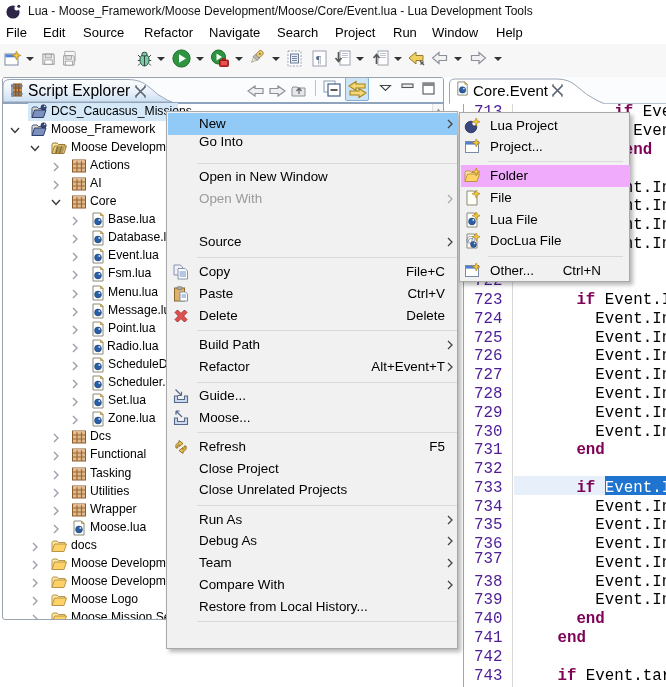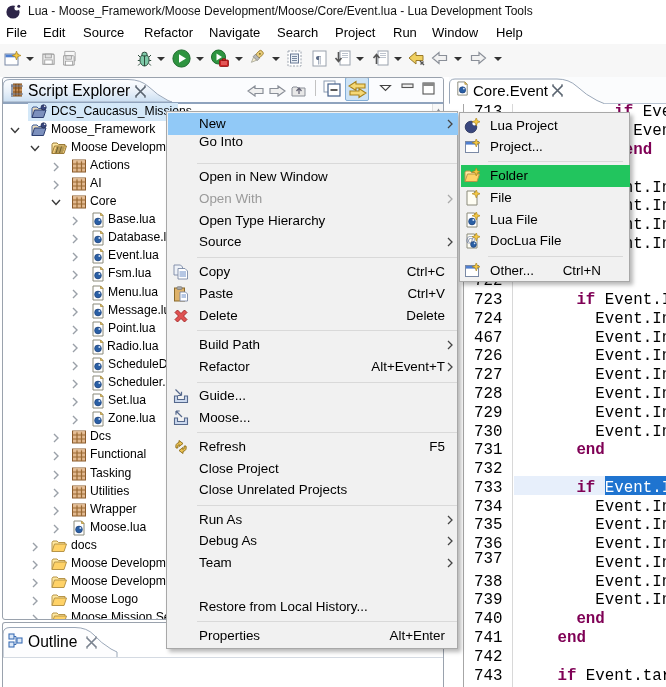--- a/index.html
+++ b/index.html
@@ -21,37 +21,37 @@
 #outline-panel { left:2px; top:622px; width:442px; height:80px; }
 #editor-panel { left:449px; top:77px; width:217px; height:610px; border:none; border-top:1px solid #b8bec8; border-left:1px solid #b8bec8; border-radius:0; }
 .treerow { position:absolute; height:18px; white-space:nowrap; font-size:12.2px; }
 .treerow span.lbl { position:relative; top:1px; }
 .chev { position:absolute; top:5px; }
 .ticon { position:absolute; top:1px; }
 
 #code { font-family:"Liberation Mono", monospace; font-size:15.8px; }
 .cl { position:absolute; white-space:pre; }
 .kw { color:#7f0055; font-weight:bold; }
-.lnum { position:absolute; color:#000000; text-align:right; width:38px; }
+.lnum { position:absolute; color:#4c1d95; text-align:right; width:38px; }
 
 #ctxmenu { left:166px; top:111px; width:292px; height:538px; background:#f1f1f1;
   border:1px solid #a8a8a8; box-shadow:3px 3px 4px rgba(0,0,0,0.28); font-size:13.4px; }
 .cmi { position:absolute; left:1px; width:290px; height:22px; }
 .cmi .txt { position:absolute; left:31px; top:3px; }
 .cmi .sc { position:absolute; right:13px; top:3px; }
 .cmi .arr { position:absolute; right:5px; top:6px; }
 .cmi.hl { background:#91c9f7; }
 .cmi.dis { color:#9a9a9a; }
 .csep { position:absolute; left:30px; width:260px; height:1px; background:#d9d9d9; }
 .micon { position:absolute; left:5px; top:3px; width:16px; height:16px; }
 #submenu { left:459px; top:112px; width:171px; height:170px; background:#f1f1f1;
   border:1px solid #a8a8a8; box-shadow:3px 3px 4px rgba(0,0,0,0.28); font-size:13.4px; }
 .smi { position:absolute; left:1px; width:169px; height:22px; }
 .smi .txt { position:absolute; left:29px; top:3px; }
-.smi.hl { background:#22c55e; }
+.smi.hl { background:#f0abfc; }
 .ssep { position:absolute; left:28px; width:135px; height:1px; background:#d9d9d9; }
 </style>
 </head>
 <body>
 <div id="app">
   <svg width="0" height="0" style="position:absolute">
     <defs>
       <symbol id="sym-luafile" viewBox="0 0 16 16">
         <path d="M3 1 L10.5 1 L13 3.5 L13 15 L3 15 Z" fill="#fff" stroke="#8a8a7a" stroke-width="1"></path>
         <path d="M10.5 1 L13 3.5 L10.5 3.5 Z" fill="#e8c96a" stroke="#b09040" stroke-width="0.8"></path>
@@ -583,37 +583,20 @@
       </div>
     <div class="treerow" style="left:0;top:531.3px;width:442px">
         <svg class="chev" style="left:29.0px" width="6" height="10" viewBox="0 0 6 10">
           <path d="M1 1 L5 5 L1 9" fill="none" stroke="#9aa0a8" stroke-width="1.4"></path>
         </svg>
         <svg class="ticon" style="left:48px" width="16" height="16">
           <use href="#sym-yfolder"></use>
         </svg>
         <span class="lbl" style="position:absolute;left:68px">Moose Mission Setup</span>
       </div>
-  </div>
-  <div class="abs" id="outline-panel" style="left:2px;top:622px;width:442px;height:65px;border:1px solid #9aa2ad;border-bottom:none;border-radius:3px 3px 0 0;background:#fff;overflow:hidden">
-    <svg class="abs" style="left:0;top:3px" width="441" height="33" viewBox="0 0 441 33">
-      <path d="M0 32 L0 8 Q0 1.5 7 1.5 L72 1.5 Q84 1.5 91 9 Q98 17 108 23 L114 26 L114 32" fill="#fdfdfe" stroke="#9aa7b8" stroke-width="1"></path>
-      <path d="M0 31.5 H441" stroke="#d4dae2" stroke-width="1"></path>
-    </svg>
-    <svg class="abs" style="left:5px;top:10px" width="16" height="16" viewBox="0 0 16 16">
-      <rect x="1" y="1" width="5" height="5" fill="#dce8f8" stroke="#3c6eb4" stroke-width="1.1"></rect>
-      <rect x="1" y="9" width="5" height="5" fill="#dce8f8" stroke="#3c6eb4" stroke-width="1.1"></rect>
-      <rect x="9" y="5" width="5" height="5" fill="#dce8f8" stroke="#3c6eb4" stroke-width="1.1"></rect>
-      <path d="M6 3.5 H8 M6 11.5 H8 M8 3.5 V11.5" stroke="#3c6eb4" stroke-width="1"></path>
-    </svg>
-    <div class="abs" style="left:25px;top:10px;font-size:15.6px">Outline</div>
-    <svg class="abs" style="left:82px;top:13px" width="13" height="13" viewBox="0 0 13 13">
-      <path d="M1.5 1.5 L11.5 11.5 M11.5 1.5 L1.5 11.5" stroke="#7a838f" stroke-width="1.7"></path>
-      <path d="M1 1 L3 1 M10 1 L12 1 M1 12 L3 12 M10 12 L12 12" stroke="#8a929c" stroke-width="1"></path>
-    </svg>
   </div>
   <div class="abs" id="editor-panel" style="left:449px;top:77px;width:217px;height:610px;background:#fff;border-left:1px solid #b0b6bf"></div>
   <svg class="abs" style="left:449px;top:77px" width="217" height="28" viewBox="0 0 217 28">
   <rect x="0" y="0" width="217" height="26" fill="#fbfcfd"></rect>
   <path d="M0.5 27 L0.5 7 Q0.5 2 6 2 L108 2 Q120 2 128 9.5 Q137 18 148 23.5 L155 26.5" fill="#ffffff" stroke="#9aa7b8" stroke-width="1"></path>
   <path d="M0 26.5 L1 26.5 M155 26.5 L217 26.5" stroke="#b8c3d1" stroke-width="1.2"></path>
 </svg>
   <svg class="abs" style="left:455px;top:81px" width="15" height="15" viewBox="0 0 16 16">
       <use href="#sym-luafile"></use>
     </svg>
@@ -639,21 +622,21 @@
   <div class="lnum" style="left:15.5px;top:112.0px">719</div>
   <div class="cl" style="left:70.5px;top:112.0px">        Event.IniDCSUnitName = Event.IniDCSUnit:getName()</div>
   <div class="lnum" style="left:15.5px;top:130.8px">720</div>
   <div class="cl" style="left:70.5px;top:130.8px">        Event.IniDCSUnitName = Event.IniDCSUnit:getName()</div>
   <div class="lnum" style="left:15.5px;top:149.6px">721</div>
   <div class="lnum" style="left:15.5px;top:168.3px">722</div>
   <div class="lnum" style="left:15.5px;top:187.1px">723</div>
   <div class="cl" style="left:70.5px;top:187.1px">      <span class="kw">if</span> Event.IniDCSUnitName then</div>
   <div class="lnum" style="left:15.5px;top:205.9px">724</div>
   <div class="cl" style="left:70.5px;top:205.9px">        Event.IniUnitName = Event.IniDCSUnitName</div>
-  <div class="lnum" style="left:15.5px;top:224.6px">467</div>
+  <div class="lnum" style="left:15.5px;top:224.6px">725</div>
   <div class="cl" style="left:70.5px;top:224.6px">        Event.IniUnitName = Event.IniDCSUnitName</div>
   <div class="lnum" style="left:15.5px;top:243.4px">726</div>
   <div class="cl" style="left:70.5px;top:243.4px">        Event.IniUnitName = Event.IniDCSUnitName</div>
   <div class="lnum" style="left:15.5px;top:262.2px">727</div>
   <div class="cl" style="left:70.5px;top:262.2px">        Event.IniUnitName = Event.IniDCSUnitName</div>
   <div class="lnum" style="left:15.5px;top:281.0px">728</div>
   <div class="cl" style="left:70.5px;top:281.0px">        Event.IniUnitName = Event.IniDCSUnitName</div>
   <div class="lnum" style="left:15.5px;top:299.7px">729</div>
   <div class="cl" style="left:70.5px;top:299.7px">        Event.IniUnitName = Event.IniDCSUnitName</div>
   <div class="lnum" style="left:15.5px;top:318.5px">730</div>
@@ -698,36 +681,33 @@
     <div class="csep" style="top:50.5px"></div>
     <div class="cmi" style="top:54.0px">
         <span class="txt">Open in New Window</span>
       </div>
     <div class="cmi dis" style="top:75.8px">
         <span class="txt">Open With</span>
         <svg class="arr" width="6" height="10" viewBox="0 0 6 10">
           <path d="M1 1 L5 5 L1 9" fill="none" stroke="#aaa" stroke-width="1.3"></path>
         </svg>
       </div>
-    <div class="cmi" style="top:97.6px">
-        <span class="txt">Open Type Hierarchy</span>
-      </div>
     <div class="cmi" style="top:119.4px">
         <span class="txt">Source</span>
         <svg class="arr" width="6" height="10" viewBox="0 0 6 10">
           <path d="M1 1 L5 5 L1 9" fill="none" stroke="#444" stroke-width="1.3"></path>
         </svg>
       </div>
     <div class="csep" style="top:145.0px"></div>
     <div class="cmi" style="top:148.9px">
         <svg class="micon" width="16" height="16">
           <use href="#sym-copy"></use>
         </svg>
         <span class="txt">Copy</span>
-        <span class="sc">Ctrl+C</span>
+        <span class="sc">File+C</span>
       </div>
     <div class="cmi" style="top:170.7px">
         <svg class="micon" width="16" height="16">
           <use href="#sym-paste"></use>
         </svg>
         <span class="txt">Paste</span>
         <span class="sc">Ctrl+V</span>
       </div>
     <div class="cmi" style="top:192.5px">
         <svg class="micon" width="16" height="16">
@@ -789,28 +769,30 @@
         <svg class="arr" width="6" height="10" viewBox="0 0 6 10">
           <path d="M1 1 L5 5 L1 9" fill="none" stroke="#444" stroke-width="1.3"></path>
         </svg>
       </div>
     <div class="cmi" style="top:440.1px">
         <span class="txt">Team</span>
         <svg class="arr" width="6" height="10" viewBox="0 0 6 10">
           <path d="M1 1 L5 5 L1 9" fill="none" stroke="#444" stroke-width="1.3"></path>
         </svg>
       </div>
+    <div class="cmi" style="top:461.9px">
+        <span class="txt">Compare With</span>
+        <svg class="arr" width="6" height="10" viewBox="0 0 6 10">
+          <path d="M1 1 L5 5 L1 9" fill="none" stroke="#444" stroke-width="1.3"></path>
+        </svg>
+      </div>
     <div class="cmi" style="top:483.7px">
         <span class="txt">Restore from Local History...</span>
       </div>
     <div class="csep" style="top:509.4px"></div>
-    <div class="cmi" style="top:512.9px">
-        <span class="txt">Properties</span>
-        <span class="sc">Alt+Enter</span>
-      </div>
   </div>
   <div class="abs" id="submenu">
     <div class="smi" style="top:23.4px">
         <svg class="micon" style="left:3px" width="16" height="16" viewBox="0 0 16 16">
           <use href="#sym-window"></use>
           <use href="#sym-star" x="8" y="-0.5" width="8.5" height="8.5"></use>
         </svg>
         <span class="txt">Project...</span>
       </div>
     <div class="smi" style="top:1.7px">

